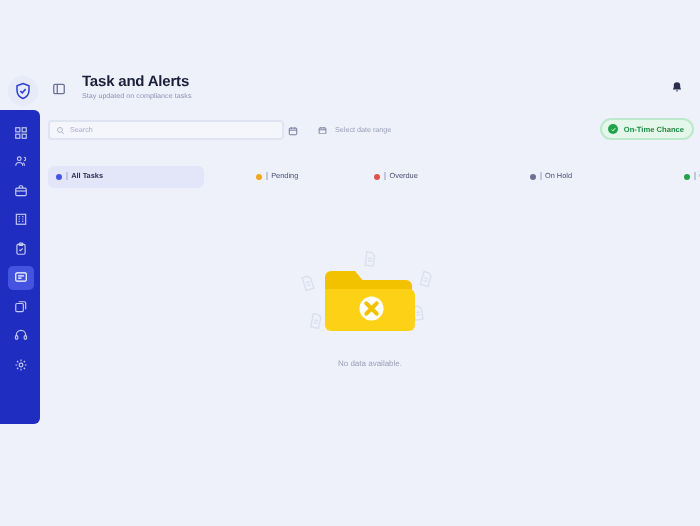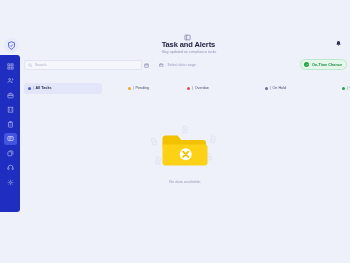--- a/index.html
+++ b/index.html
@@ -84,21 +84,20 @@
   
   .header {
     position: absolute;
     left: 20px;
     top: 0;
     right: 0;
     height: 22px;
     background: #eef0fa;
     display: flex;
     align-items: center;
-    flex-direction: column;
   }
   .collapse-btn {
     margin-left: 5px;
     width: 8px;
     height: 8px;
     color: #6b7194;
     display: flex;
     align-items: center;
     justify-content: center;
   }

